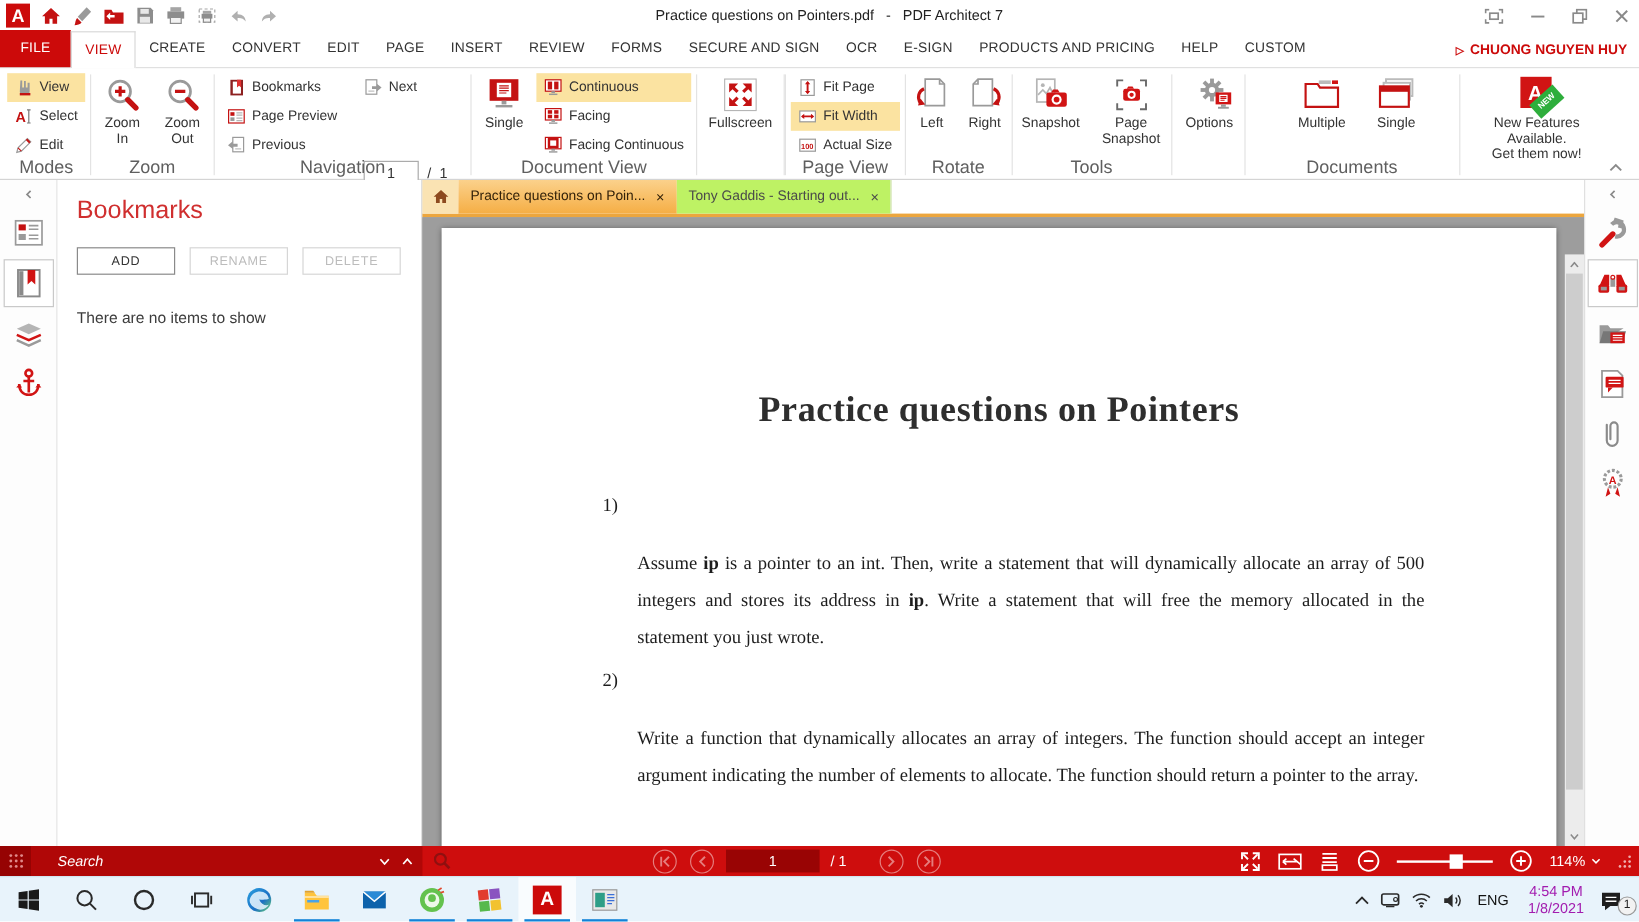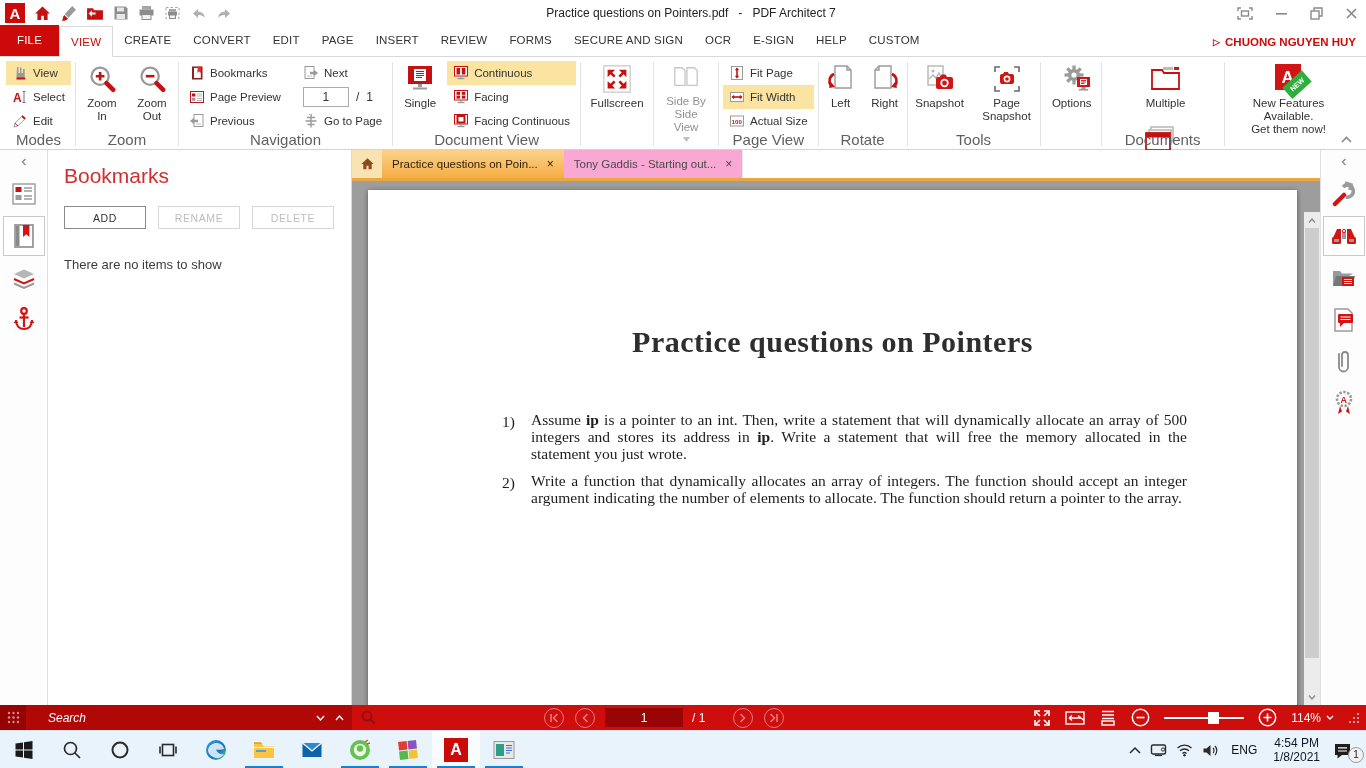--- a/index.html
+++ b/index.html
@@ -53,28 +53,28 @@
   .pbtn.enabled { border:1px solid #8a8a8a; color:#333; }
   .pbtn.disabled { border:1px solid #d6d6d6; color:#bcbcbc; }
   .empty-msg { font-size:13px; color:#3c3c3c; }
 
   .docarea { flex:1; position:relative; background:#9d9d9d; }
   .dtabs { position:absolute; left:0; top:0; right:0; height:31px; background:#fff; border-bottom:3px solid #eca63e; display:flex; align-items:stretch; }
   .hometab { width:30px; background:#fae3b3; display:flex; align-items:center; justify-content:center; cursor:default; }
   .dtab { display:flex; align-items:center; gap:9px; padding:0 10px; font-size:11.5px; white-space:nowrap; cursor:default; }
   .dtab .x { font-size:12px; }
   .dtab.active { background:linear-gradient(180deg,#fbd18b,#f5ae45); color:#33220a; }
-  .dtab.inactive { background:#f9a8d4; color:#4a4a4a; border-right:1px solid #e6e6e6; }
+  .dtab.inactive { background:#bef264; color:#4a4a4a; border-right:1px solid #e6e6e6; }
   .canvas { position:absolute; left:0; top:31px; right:0; bottom:0; background:#9d9d9d; overflow:hidden; }
   .page { position:absolute; left:16px; top:9px; width:929px; height:620px; background:#fff; box-shadow:0 1px 5px rgba(0,0,0,.45); font-family:"Liberation Serif", serif; color:#1d1d1d; }
   .pdf-title { margin-top:135px; text-align:center; font-size:30px; font-weight:bold; color:#2e2e2e; letter-spacing:.5px; }
   .qwrap { margin:52px 110px 0 134px; }
   .q { display:flex; margin-bottom:10px; }
   .qnum { width:29px; flex:none; font-size:15.5px; line-height:21.5px; }
-  .qtext { flex:1; font-size:15.5px; line-height:17px; text-align:justify; }
+  .qtext { flex:1; font-size:15.5px; line-height:31px; text-align:justify;margin-top:43px; }
   .qtext b { font-weight:bold; }
   .vscroll { position:absolute; right:0; top:31px; bottom:0; width:16px; background:#ececec; }
   .vthumb { position:absolute; left:1px; right:1px; top:16px; height:430px; background:#cdcdcd; }
   .varr { position:absolute; left:0; width:16px; height:16px; display:flex; align-items:center; justify-content:center; }
 
   
   .statusbar { position:absolute; left:0; top:705px; width:1366px; height:25px; background:#ce0d0d; color:#fff; }
   .sb-dots { position:absolute; left:0; top:0; width:26px; height:25px; background:#960303; display:flex; align-items:center; justify-content:center; cursor:default; }
   .sb-search { position:absolute; left:26px; top:0; width:326px; height:25px; background:#b00707; display:flex; align-items:center; }
   .sb-search input { flex:1; background:transparent; border:none; outline:none; color:#fff; font-style:italic; font-size:12px; padding-left:22px; font-family:"Liberation Sans",sans-serif; }
@@ -92,21 +92,21 @@
 
   
   .taskbar { position:absolute; left:0; top:730px; width:1366px; height:38px; background:#e8f3fb; border-top:1px solid #d2e5f0; }
   .tb-left { position:absolute; left:0; top:0; height:38px; display:flex; }
   .tb-cell { position:relative; width:48px; height:38px; display:flex; align-items:center; justify-content:center; cursor:default; }
   .tb-cell.open::after { content:""; position:absolute; left:5px; right:5px; bottom:0; height:3px; background:#1283d8; }
   .tb-cell.activeapp { background:#f9fcfe; }
   .tb-a { width:24px; height:24px; background:#cc0a0a; color:#fff; font-weight:bold; font-size:16px; display:flex; align-items:center; justify-content:center; }
   .tray { position:absolute; right:4px; top:0; height:38px; display:flex; align-items:center; gap:9px; }
   .tray-lang { font-size:12px; color:#111; padding:0 3px; }
-  .tray-time { font-size:12px; color:#0f172a; text-align:center; line-height:14px; padding:0 4px; }
+  .tray-time { font-size:12px; color:#a21caf; text-align:center; line-height:14px; padding:0 4px; }
   .tray-ac { position:relative; padding-right:10px; }
   .tray-badge { position:absolute; right:-2px; bottom:-4px; width:16px; height:16px; border-radius:50%; background:#f2f2f2; border:1px solid #9a9a9a; color:#222; font-size:10px; display:flex; align-items:center; justify-content:center; }
 
   .promo-iconwrap { position:relative; width:32px; height:30px; }
   .promo-a { position:absolute; left:2px; top:0; width:26px; height:26px; background:#d11414; color:#fff; font-weight:bold; font-size:17px; display:flex; align-items:center; justify-content:center; }
   .promo-new { position:absolute; right:-6px; bottom:2px; background:#2eae3c; color:#fff; font-size:7px; font-weight:bold; padding:1px 5px; transform:rotate(-42deg); }
 </style>
 </head>
 <body>
 
@@ -200,20 +200,21 @@
     <div class="rtab">CREATE</div>
     <div class="rtab">CONVERT</div>
     <div class="rtab">EDIT</div>
     <div class="rtab">PAGE</div>
     <div class="rtab">INSERT</div>
     <div class="rtab">REVIEW</div>
     <div class="rtab">FORMS</div>
     <div class="rtab">SECURE AND SIGN</div>
     <div class="rtab">OCR</div>
     <div class="rtab">E-SIGN</div>
+    <div class="rtab">PRODUCTS AND PRICING</div>
     <div class="rtab">HELP</div>
     <div class="rtab">CUSTOM</div>
     <div class="account">
       <span class="acct-arrow">▷</span>
       <span>CHUONG NGUYEN HUY</span>
     </div>
   </div>
 
   <div class="ribbon">
 
@@ -304,21 +305,21 @@
           <span>
               <svg width="16" height="16" viewBox="0 0 16 16">
                 <rect x="5" y="1.5" width="9" height="12" fill="#fff" stroke="#9a9a9a"></rect>
                 <path d="M7 11h5" stroke="#c0c0c0"></path>
                 <path d="M1 8l4-3.2v2H9v2.4H5v2z" fill="#9a9a9a"></path>
               </svg>
             </span>
           <span>Previous</span>
         </div>
       </div>
-      <div class="col" style="margin-left:10px;">
+      <div class="col" style="margin-left:10px;gap:47px;">
         <div class="rbS">
           <span>
               <svg width="16" height="16" viewBox="0 0 16 16">
                 <rect x="2" y="1.5" width="9" height="12" fill="#fff" stroke="#9a9a9a"></rect>
                 <path d="M4 11h5" stroke="#c0c0c0"></path>
                 <path d="M15 8l-4-3.2v2H7v2.4h4v2z" fill="#9a9a9a"></path>
               </svg>
             </span>
           <span>Next</span>
         </div>
@@ -404,36 +405,20 @@
             <svg width="30" height="30" viewBox="0 0 32 32">
               <rect x="2" y="2" width="28" height="28" fill="none" stroke="#b5b5b5"></rect>
               <path d="M6 6h8l-3 3 3.5 3.5-2 2L9 11l-3 3zM26 6v8l-3-3-3.5 3.5-2-2L21 9l-3-3zM6 26h8l-3-3 3.5-3.5-2-2L9 21l-3-3zM26 26v-8l-3 3-3.5-3.5-2 2L21 23l-3 3z" fill="#c41212"></path>
             </svg>
           </span>
         <span class="lbl">Fullscreen</span>
       </div>
     </div>
     <div class="rsep"></div>
 
-    <div class="rgroup">
-      <div class="rbB grayed" style="width:56px;">
-        <span>
-            <svg width="30" height="28" viewBox="0 0 32 30">
-              <path d="M4 4h8l3 3v16H4z" fill="#fff" stroke="#9a9a9a" stroke-width="1.4"></path>
-              <path d="M17 4h8l3 3v16h-11z" fill="#fff" stroke="#9a9a9a" stroke-width="1.4"></path>
-            </svg>
-          </span>
-        <span class="lbl">Side By Side View</span>
-        <span>
-            <svg width="7" height="5" viewBox="0 0 7 5">
-              <path d="M0 0h7L3.5 5z" fill="#8a8a8a"></path>
-            </svg>
-          </span>
-      </div>
-    </div>
     <div class="rsep"></div>
 
     <div class="rgroup">
       <div class="col">
         <div class="rbS">
           <span>
               <svg width="16" height="16" viewBox="0 0 16 16">
                 <rect x="2.5" y="1.5" width="11" height="13" fill="none" stroke="#9a9a9a"></rect>
                 <path d="M8 3.5v9" stroke="#c41212" stroke-width="1.6"></path>
                 <path d="M8 2.5L5.8 5.2h4.4zM8 13.5l-2.2-2.7h4.4z" fill="#c41212"></path>
@@ -546,21 +531,21 @@
               <path d="M21 16.5h5M21 18h5M21 19.5h3.5" stroke="#d11414" stroke-width=".9"></path>
               <rect x="21.5" y="23" width="4" height="2" fill="#9a9a9a"></rect>
               <rect x="19" y="25" width="9" height="1.6" fill="#9a9a9a"></rect>
             </svg>
           </span>
         <span class="lbl">Options</span>
       </div>
     </div>
     <div class="rsep"></div>
 
-    <div class="rgroup" style="gap:12px; padding-left:36px; padding-right:30px;flex-direction:column;">
+    <div class="rgroup" style="gap:12px; padding-left:36px; padding-right:30px;">
       <div class="rbB" style="width:56px;">
         <span>
             <svg width="34" height="30" viewBox="0 0 34 30">
               <rect x="14" y="3" width="10" height="3" fill="#bbb"></rect>
               <rect x="25" y="3" width="5" height="3" fill="#d11414"></rect>
               <path d="M3 25V6h10l2 3h15v16z" fill="#fff" stroke="#c41212" stroke-width="1.8"></path>
             </svg>
           </span>
         <span class="lbl">Multiple</span>
       </div>

